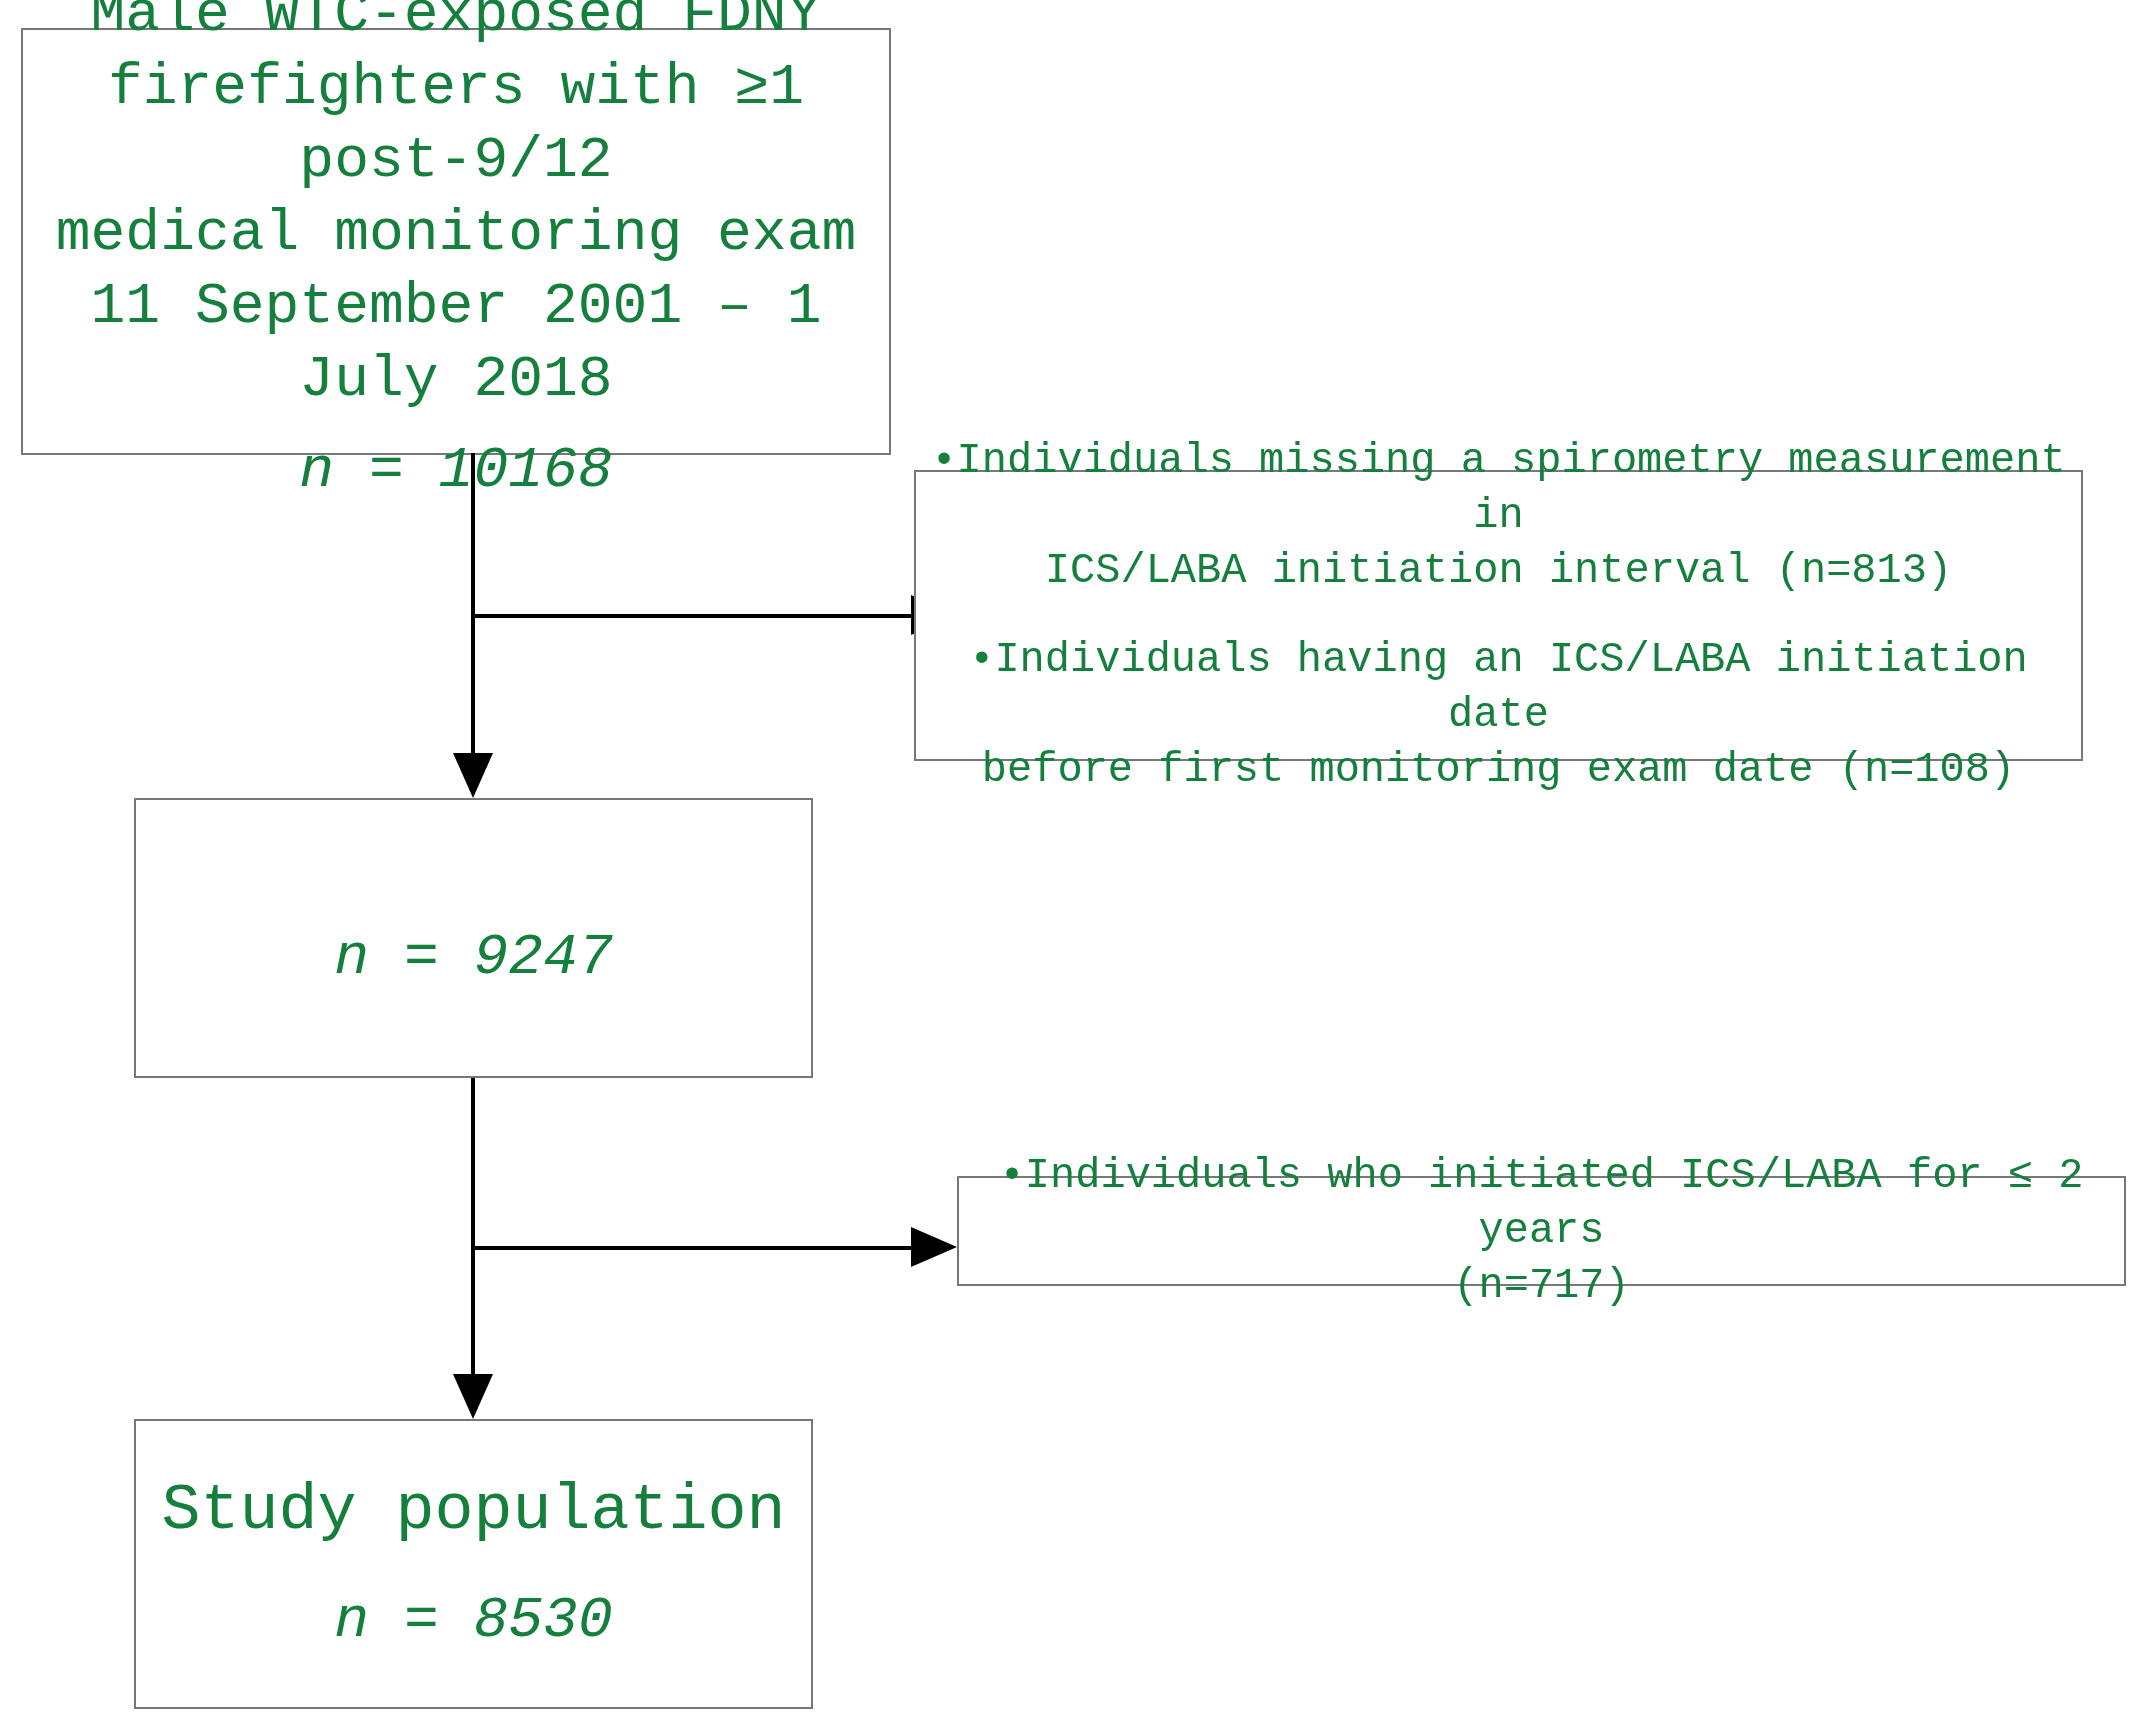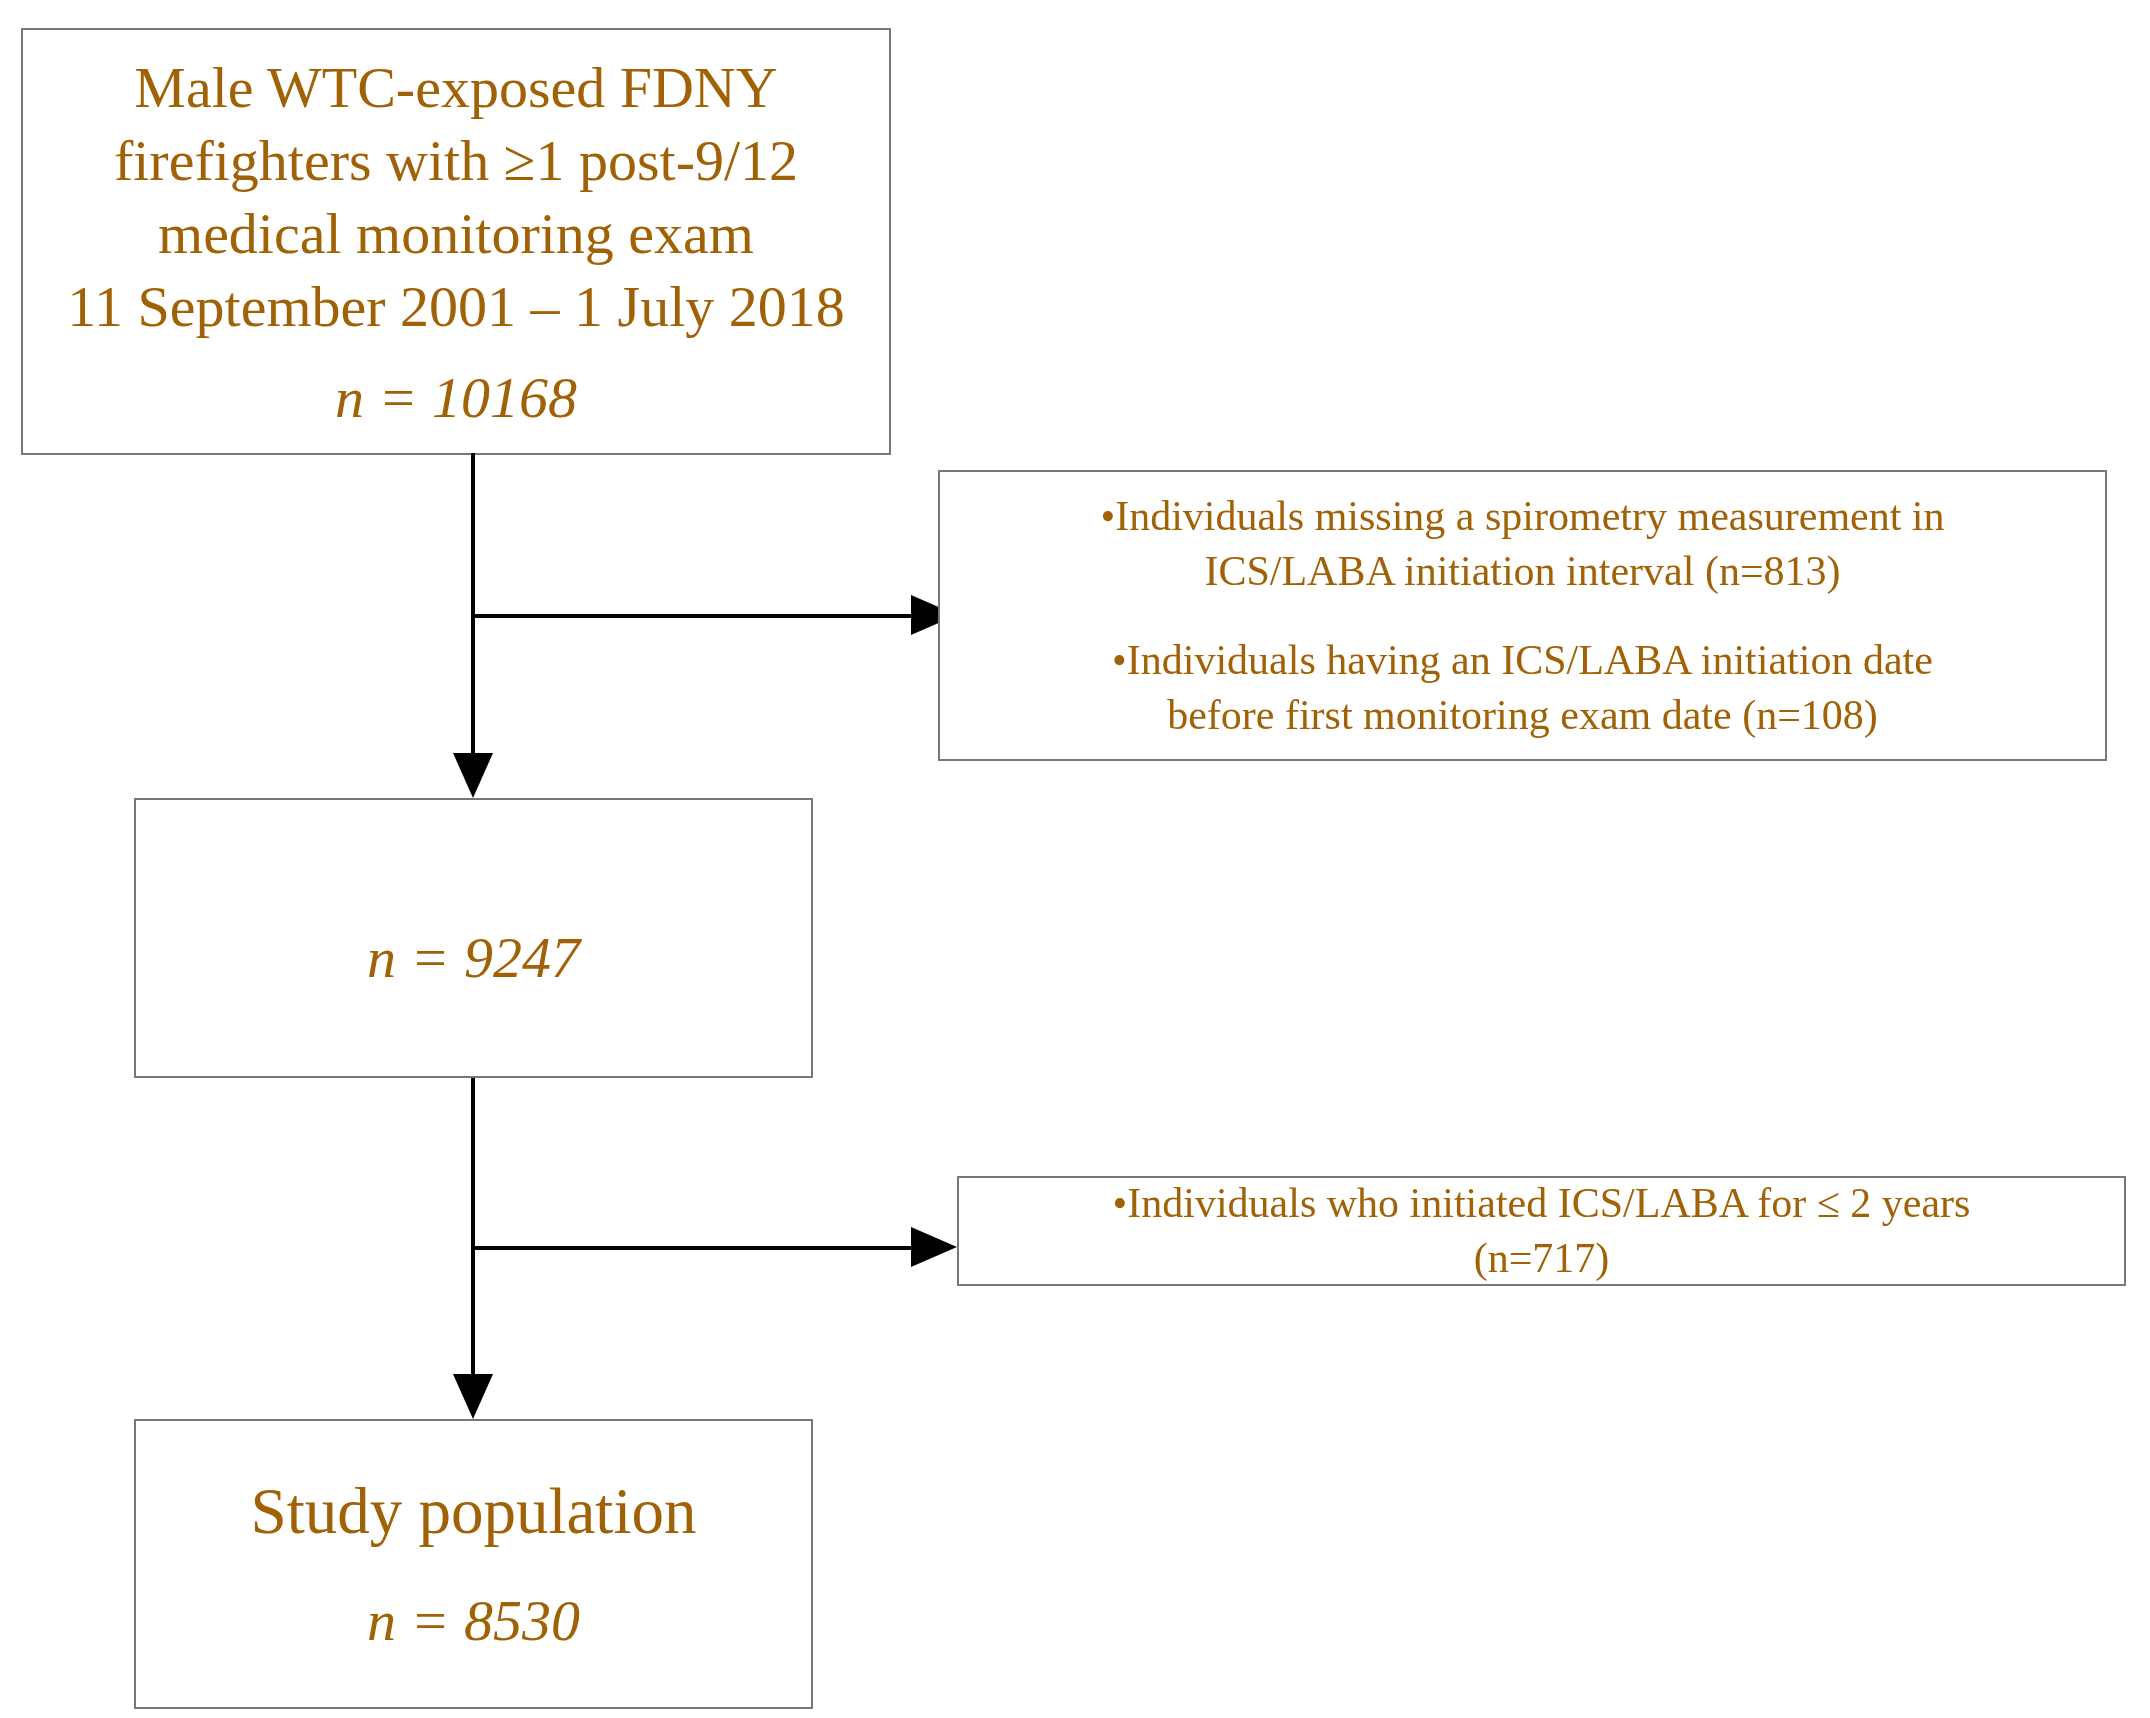--- a/index.html
+++ b/index.html
@@ -5,22 +5,22 @@
   html, body {
     margin: 0;
     padding: 0;
     background: #ffffff;
   }
   .canvas {
     position: relative;
     width: 2151px;
     height: 1719px;
     background: #ffffff;
-    font-family: Liberation Serif, serif;
-    color: #a16207;
+    font-family: Liberation Mono, monospace;
+    color: #15803d;
     overflow: hidden;
   }
   .box {
     position: absolute;
     box-sizing: border-box;
     background: #ffffff;
     border: 2.2px solid #787878;
     display: flex;
     flex-direction: column;
     align-items: center;
@@ -53,21 +53,21 @@
     line-height: 68px;
     text-align: center;
   }
   .pop-gap { height: 39px; }
   
   .excl-box {
     font-size: 42px;
     line-height: 55px;
   }
   .excl-box-1 {
-    left: 938px; top: 470px;
+    left: 914px; top: 470px;
     width: 1169px; height: 291px;
     justify-content: center;
   }
   .excl-box-1 .bullet-item + .bullet-item { margin-top: 34px; }
   .excl-box-2 {
     left: 957px; top: 1176px;
     width: 1169px; height: 110px;
   }
   .bullet-item { width: 100%; }
   

